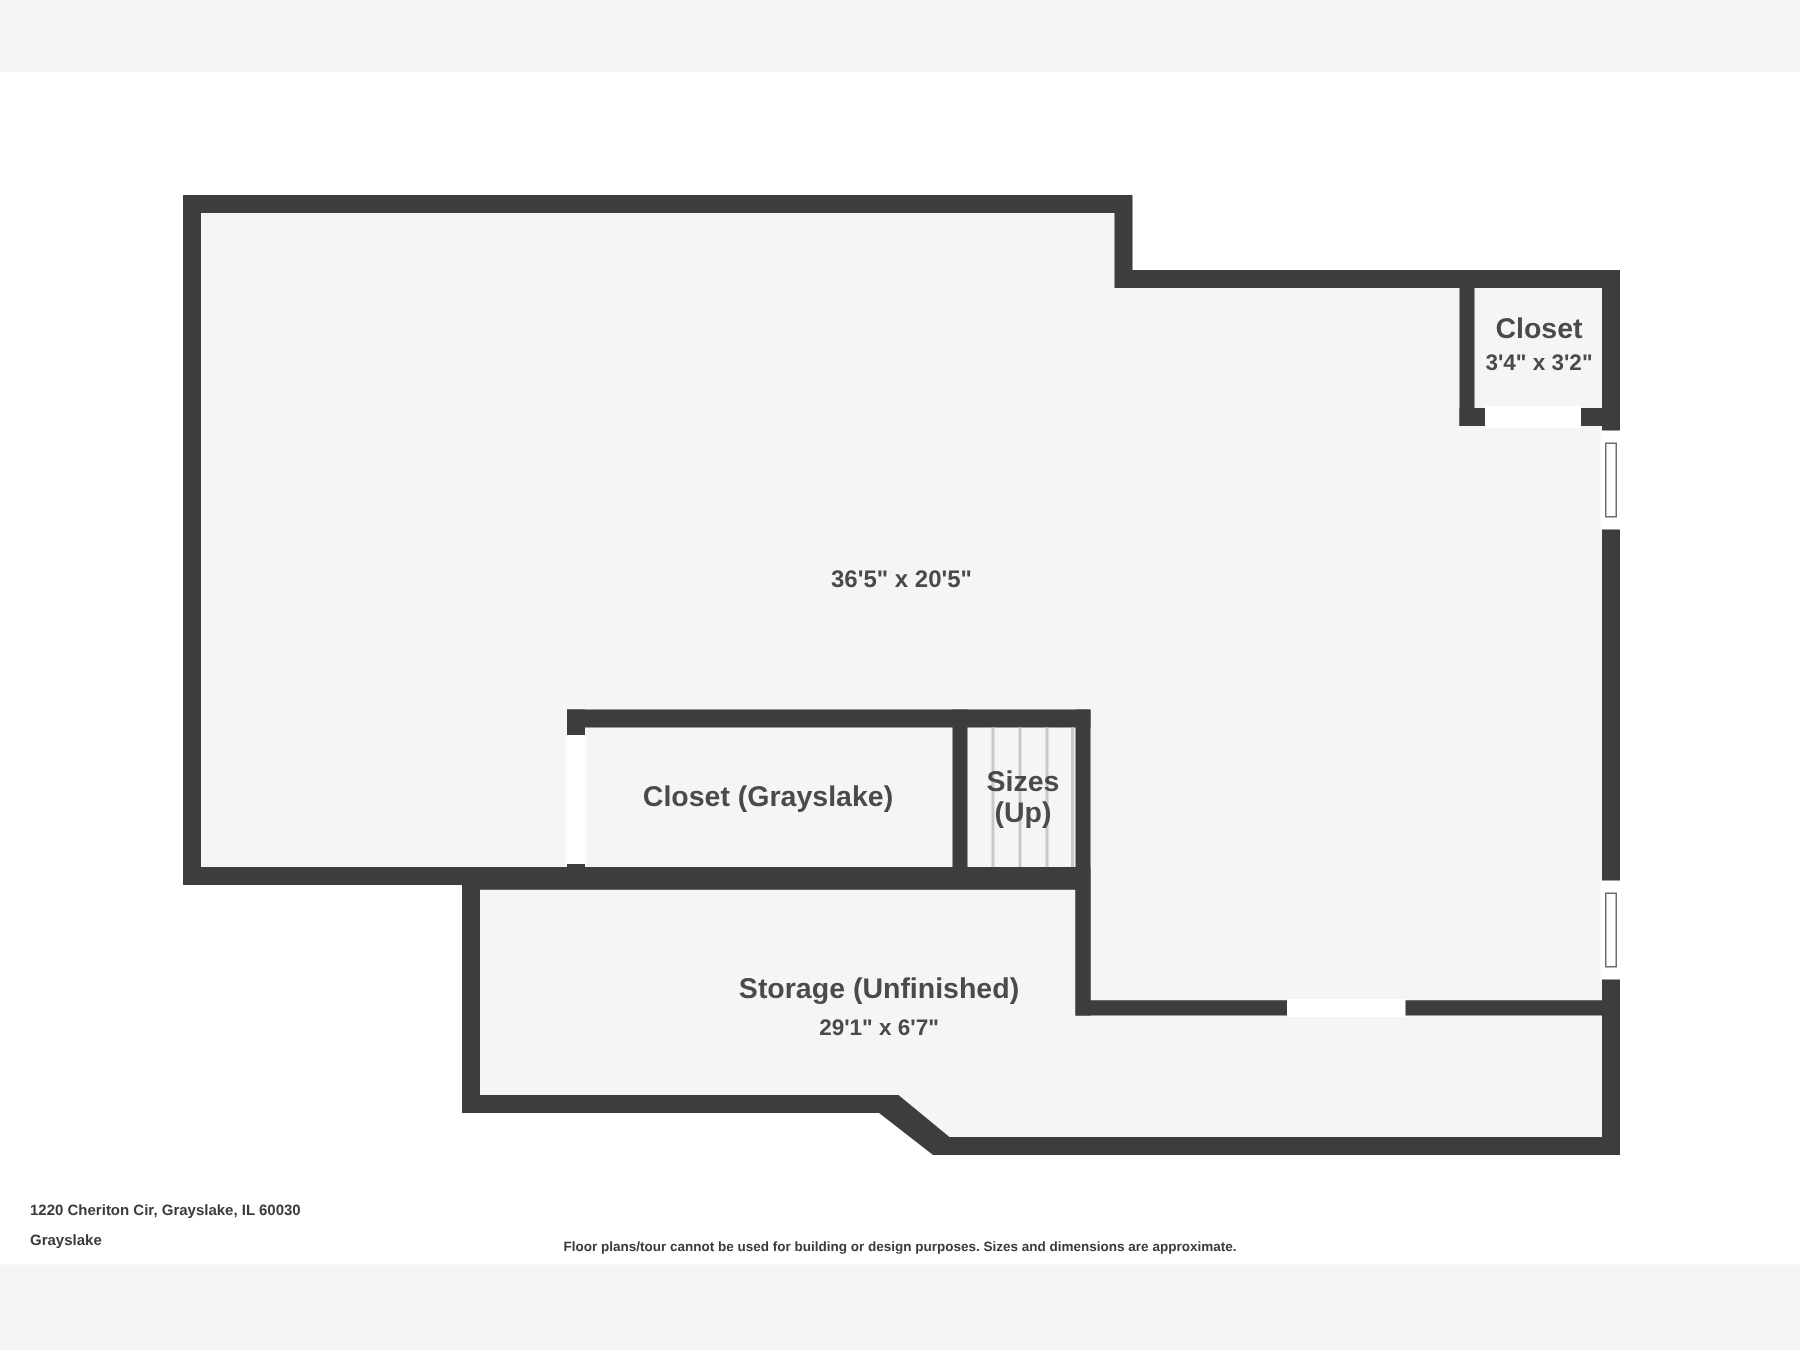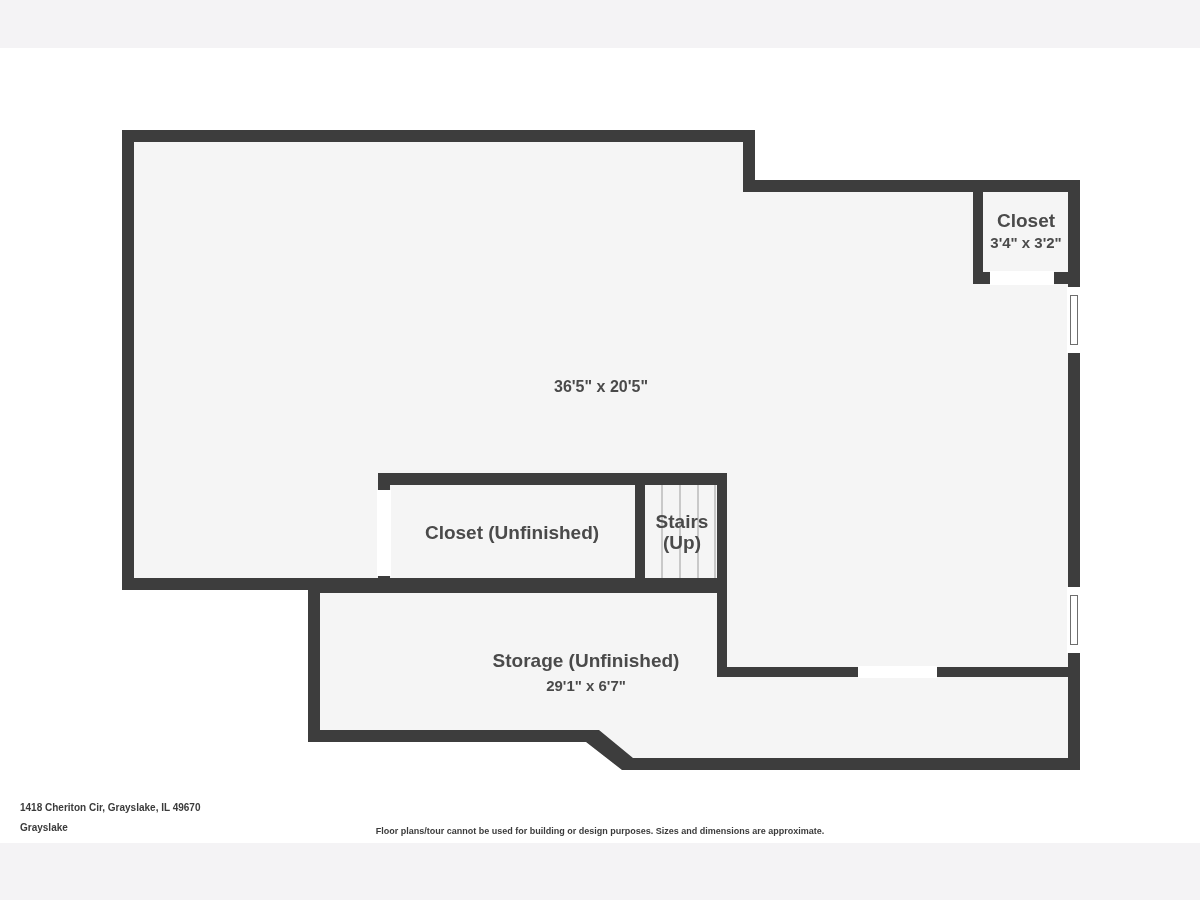--- a/index.html
+++ b/index.html
@@ -62,28 +62,28 @@
     </div>
     <div class="window" style="left:1067px;top:587px;width:14px;height:66px;">
       <div class="pane"></div>
     </div>
 
     <div class="room-label" style="left:601px;top:387px;font-size:16px;">36'5" x 20'5"</div>
 
     <div class="room-label" style="left:1026px;top:221px;font-size:19px;">Closet</div>
     <div class="room-label" style="left:1026px;top:243px;font-size:15px;">3'4" x 3'2"</div>
 
-    <div class="room-label" style="left:512px;top:533px;font-size:19px;">Closet (Unfinished)</div>
+    <div class="room-label" style="left:512px;top:533px;font-size:19px;">Closet (Grayslake)</div>
 
     <div class="room-label" style="left:682px;top:533px;font-size:19px;text-align:center;">
-      <span style="display:block;">Stairs</span>
+      <span style="display:block;">Sizes</span>
       <span style="display:block;">(Up)</span>
     </div>
 
     <div class="room-label" style="left:586px;top:661px;font-size:19px;">Storage (Unfinished)</div>
     <div class="room-label" style="left:586px;top:686px;font-size:15px;">29'1" x 6'7"</div>
   </div>
 
-  <div class="footer-text" style="left:20px;top:802px;font-size:10px;">1418 Cheriton Cir, Grayslake, IL 49670</div>
+  <div class="footer-text" style="left:20px;top:802px;font-size:10px;">1220 Cheriton Cir, Grayslake, IL 60030</div>
   <div class="footer-text" style="left:20px;top:822px;font-size:10px;">Grayslake</div>
   <div class="disclaimer" style="top:826px;font-size:9px;">Floor plans/tour cannot be used for building or design purposes. Sizes and dimensions are approximate.</div>
 
 </div>
 
 </body></html>

